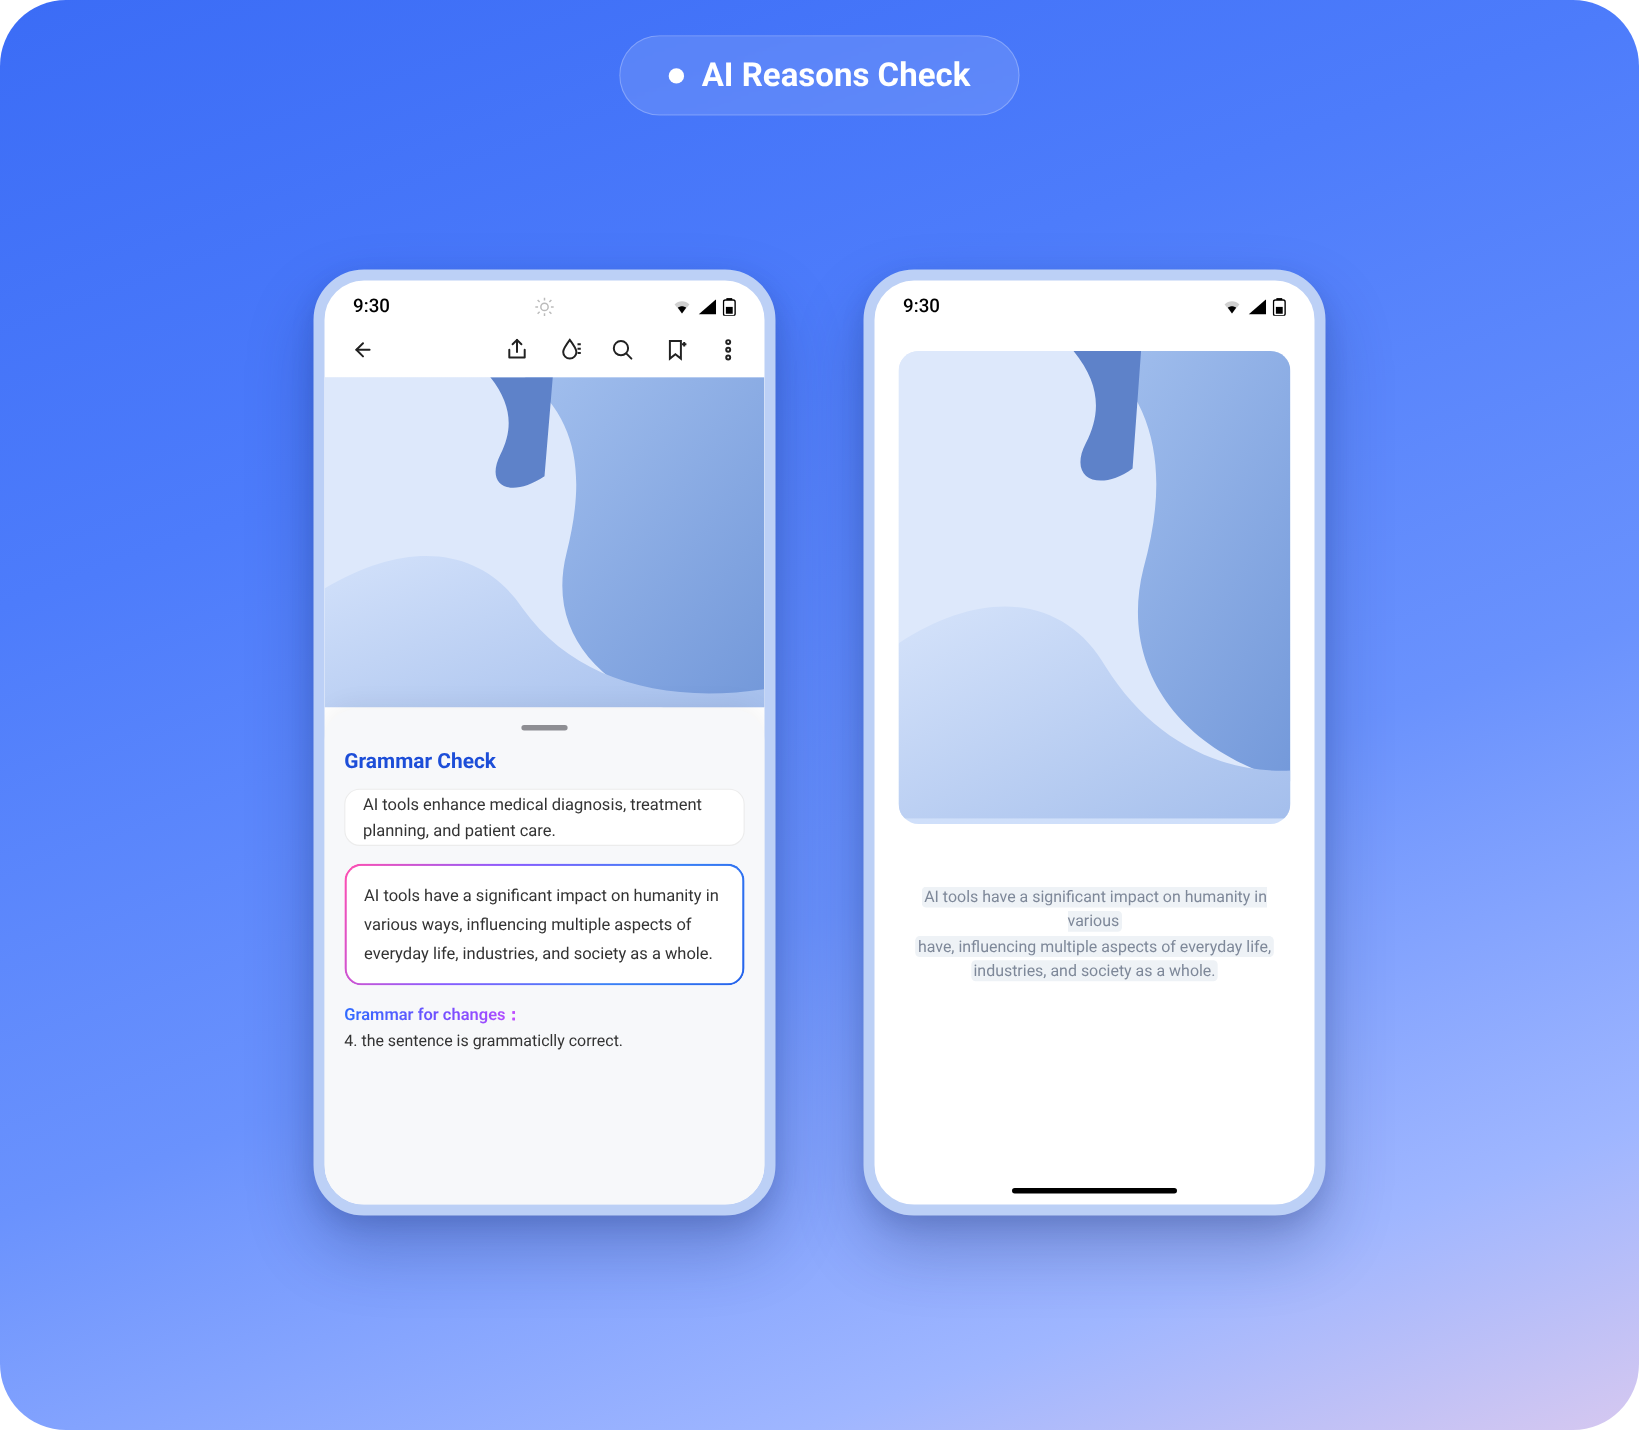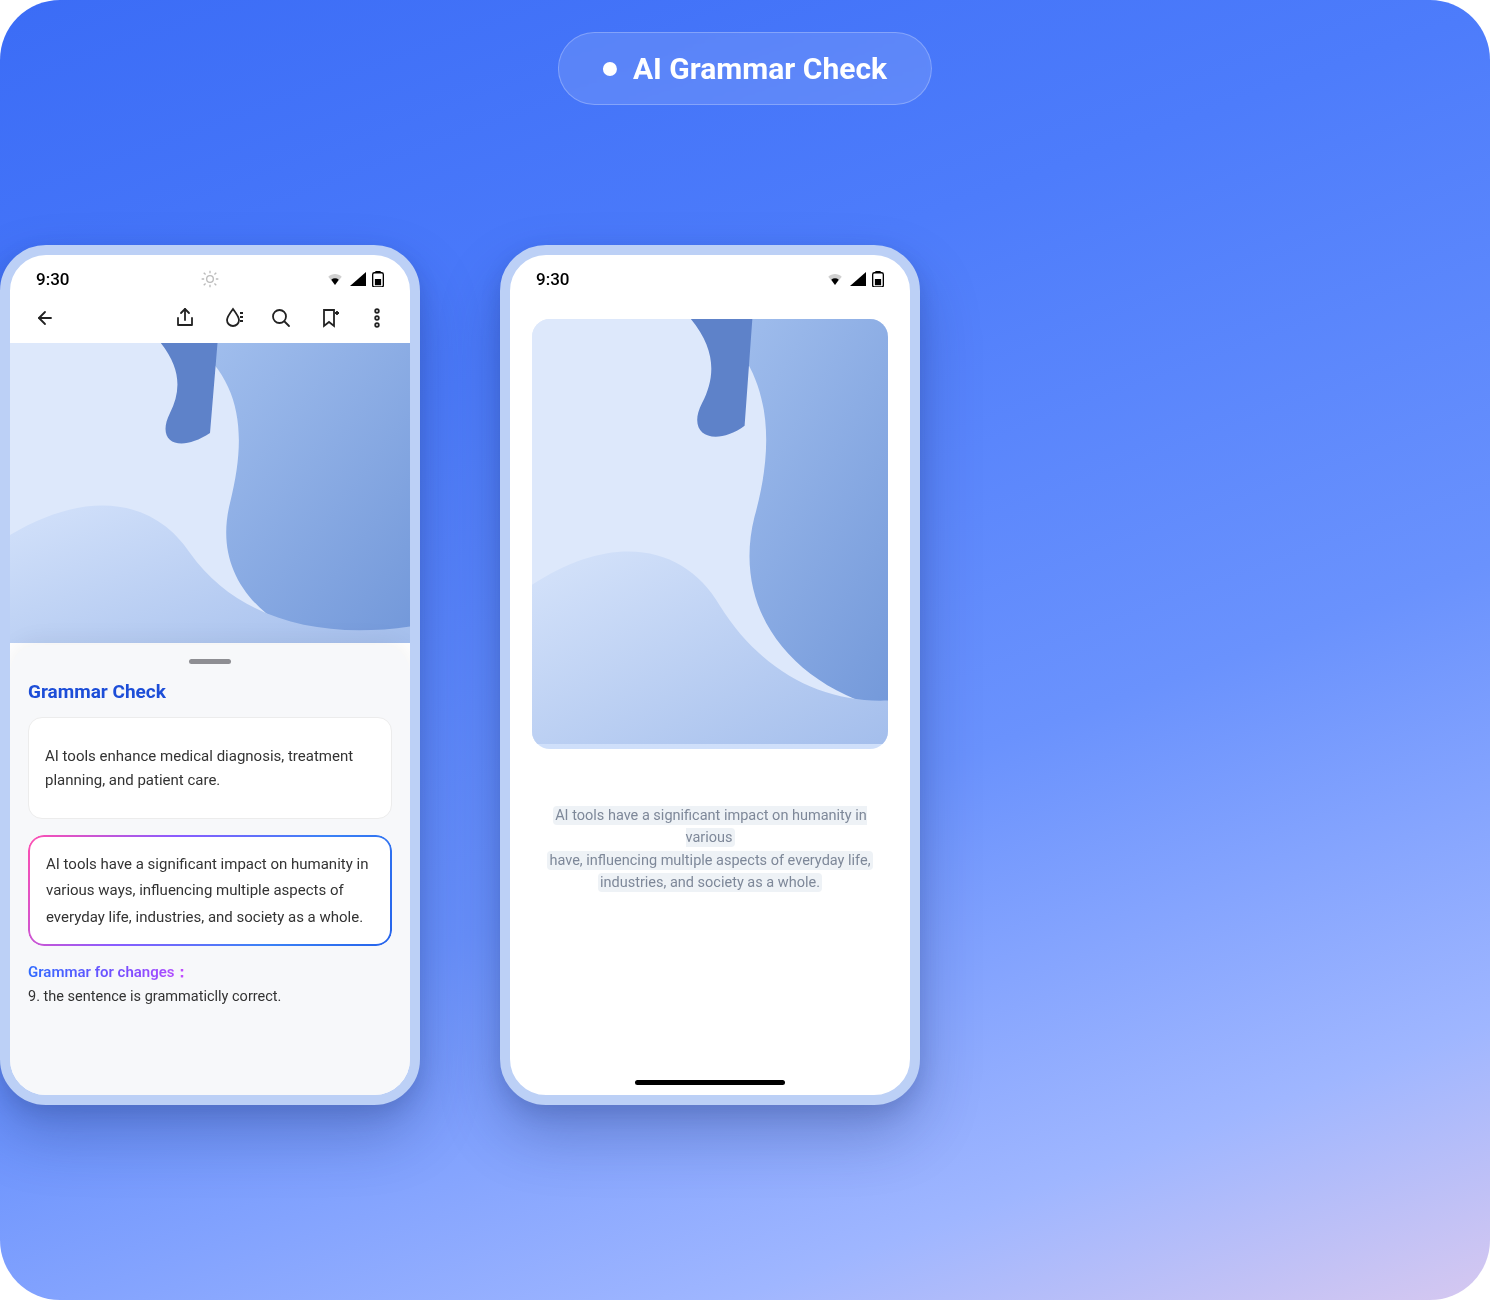--- a/index.html
+++ b/index.html
@@ -43,20 +43,21 @@
   .badge .dot {
     width: 14px; height: 14px; border-radius: 50%; background: #fff;
   }
 
   
   .phones {
     position: absolute;
     top: 245px;
     left: 0; right: 0;
     display: flex;
+    justify-content: center;
     gap: 80px;
   }
   .phone {
     width: 420px;
     height: 860px;
     background: #fff;
     border-radius: 46px;
     box-shadow: 0 30px 60px rgba(20,40,100,0.28), 0 8px 20px rgba(20,40,100,0.15);
     border: 10px solid #bcd0f6;
     position: relative;
@@ -122,21 +123,21 @@
     width: 42px; height: 5px; border-radius: 3px; background: #8e8e93;
     margin: 0 auto 16px;
   }
   .sheet-title {
     font-weight: 700; font-size: 19px; color: #1d4ed8; margin-bottom: 14px;
   }
   .card {
     background: #fff;
     border: 1px solid #ececec;
     border-radius: 14px;
-    padding: 26px 16px;
+    padding: 1px 16px;
     font-size: 15px;
     line-height: 1.6;
     color: #333;
     margin-bottom: 16px;
   }
   .card-highlight {
     position: relative;
     border-radius: 16px;
     padding: 16px 18px;
     font-size: 15px;
@@ -196,21 +197,21 @@
     width: 150px; height: 5px; border-radius: 3px; background: #000;
   }
 </style>
 </head>
 <body>
 
 <div class="canvas">
 
   <div class="badge">
     <span class="dot"></span>
-    <span>AI Grammar Check</span>
+    <span>AI Reasons Check</span>
   </div>
 
   <div class="phones">
 
     <div class="phone phone-a">
 
       <div class="statusbar">
         <span>9:30</span>
         <span class="sun-icon">
           <svg width="20" height="20" viewBox="0 0 24 24" fill="none" stroke="#bbb" stroke-width="1.6">
@@ -323,21 +324,21 @@
         </div>
 
         <div class="card-highlight">
           <span>AI tools have a significant impact on humanity in various ways, influencing multiple aspects of everyday life, industries, and society as a whole.</span>
         </div>
 
         <div>
           <span class="reasons-label">
             <span>Grammar for changes</span><span class="colon">：</span>
           </span>
-          <div class="reason-item">9. the sentence is grammaticlly correct.</div>
+          <div class="reason-item">4. the sentence is grammaticlly correct.</div>
         </div>
       </div>
     </div>
 
     <div class="phone phone-b">
       <div class="statusbar">
         <span>9:30</span>
         <span class="status-right">
           <span class="wifi-icon">
             <svg width="18" height="14" viewBox="0 0 24 18">

